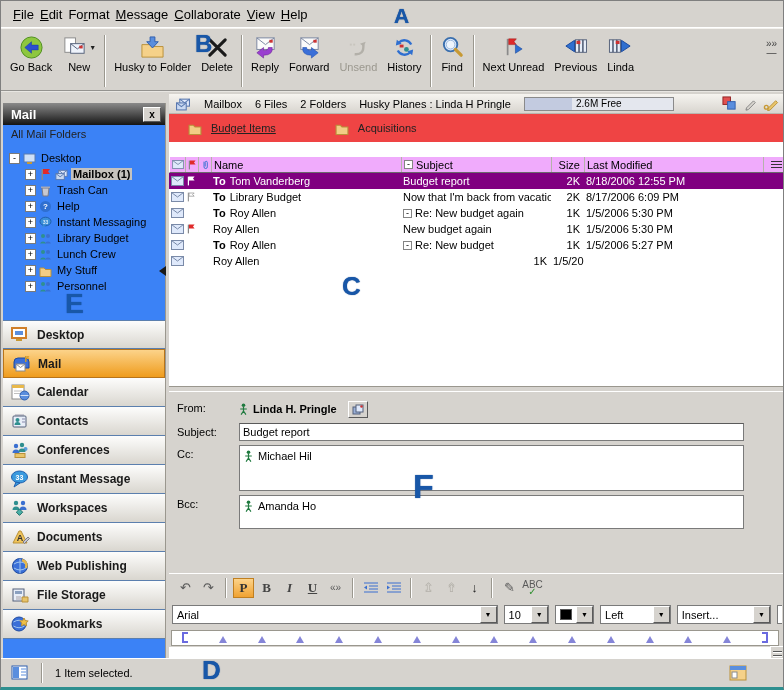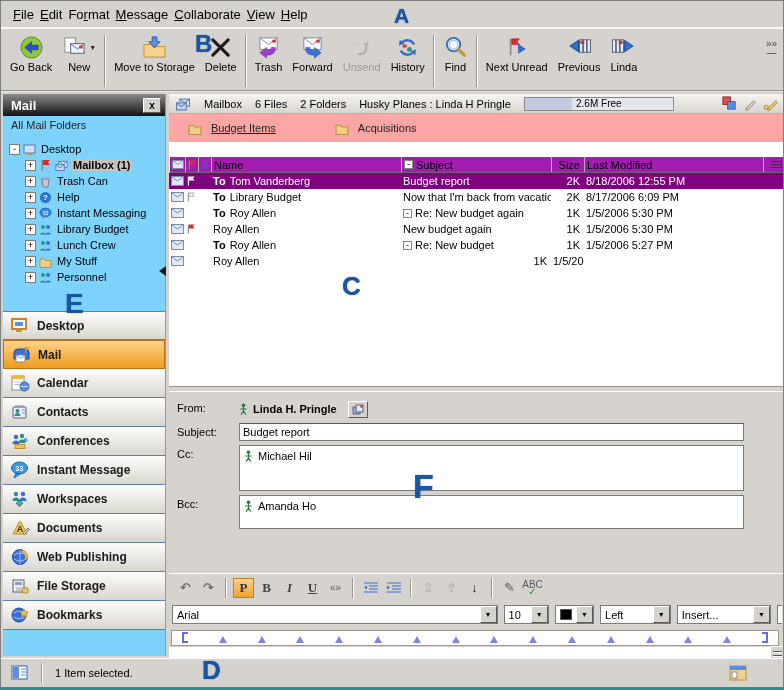--- a/index.html
+++ b/index.html
@@ -19,21 +19,21 @@
   .tbtn{display:flex;flex-direction:column;align-items:center;gap:1px;padding:2px 5px 0 5px;font-size:11px;}
   .tbtn .lbl{white-space:nowrap;}
   .tbtn.dis .lbl{color:#9b988f;}
   .tsep{width:2px;height:52px;border-left:1px solid #9a978e;border-right:1px solid #fff;margin:2px 3px 0 3px;}
   .iconrow{display:flex;align-items:center;}
   .drop{font-size:7px;color:#222;margin-left:2px;}
   #tb-overflow{margin-left:auto;display:flex;flex-direction:column;align-items:center;color:#444;
                font-size:10px;line-height:9px;padding:6px 4px 0 0;}
 
   
-  #leftpanel{position:absolute;left:2px;top:93px;width:163px;height:562px;background:#7dd3fc;
+  #leftpanel{position:absolute;left:2px;top:102px;width:163px;height:562px;background:#3b82f6;
              border-right:1px solid #9a978e;}
   .mailhdr{height:22px;background:linear-gradient(#8a8a8a,#141414);color:#fff;font-weight:bold;
            font-size:13px;display:flex;align-items:center;padding:0 4px 0 8px;}
   .mailhdr .sp{flex:1;}
   .xbtn{width:18px;height:15px;background:#d6d3ce;border:1px solid;border-color:#fff #5a5a5a #5a5a5a #fff;
         font-size:10px;font-weight:bold;color:#000;display:flex;align-items:center;justify-content:center;}
   .allf{height:18px;display:flex;align-items:center;padding-left:8px;color:#222;}
   .tree{padding:7px 0 0 6px;}
   .trow{display:flex;align-items:center;height:16px;gap:3px;}
   .trow.l1{padding-left:16px;}
@@ -53,27 +53,27 @@
 
   
   #main{position:absolute;left:168px;top:93px;width:616px;height:423px;background:#fff;}
   .infobar{height:20px;background:linear-gradient(#f6f4f0,#d8d5cf);border-bottom:1px solid #b8b5ae;
            display:flex;align-items:center;gap:13px;padding:0 6px;}
   .quota{width:150px;height:14px;border:1px solid #8a8a8a;background:#e4e7ee;position:relative;
          text-align:center;font-size:10px;line-height:12px;}
   .quota .fill{position:absolute;left:0;top:0;bottom:0;width:32%;background:#c3cbe0;}
   .quota .txt{position:relative;}
   .ibicons{margin-left:auto;display:flex;gap:6px;align-items:center;}
-  .tabsrow{height:28px;background:#fca5a5;display:flex;align-items:center;gap:58px;padding-left:18px;}
+  .tabsrow{height:28px;background:#ef4444;display:flex;align-items:center;gap:58px;padding-left:18px;}
   .tab{display:flex;align-items:center;gap:8px;}
   .tab .tablbl{color:#222;}
   .tab.cur .tablbl{text-decoration:underline;}
 
   .mgrid{display:grid;grid-template-columns:16px 13px 13px 190px 150px 33px 179px 22px;align-items:center;}
-  .mhead{position:absolute;left:0;top:62px;width:616px;height:17px;background:#a21caf;
+  .mhead{position:absolute;left:0;top:62px;width:616px;height:17px;background:#f0abfc;
          border:1px solid;border-color:#fff #6a6a6a #6a6a6a #fff;}
   .mhead .hc{height:15px;display:flex;align-items:center;padding-left:2px;border-right:1px solid #b5b2aa;
              overflow:hidden;white-space:nowrap;}
   .mrows{position:absolute;left:0;top:79px;width:616px;}
   .mrow{height:16px;background:#fff;}
   .mrow .mc{display:flex;align-items:center;padding-left:2px;overflow:hidden;white-space:nowrap;height:16px;}
   .mrow.sel{background:#800080;color:#fff;}
   .to{font-weight:bold;margin-right:4px;}
   .sizec{justify-content:flex-end;padding-right:4px;}
   .thr{width:9px;height:9px;border:1px solid #848484;background:#fff;color:#000;font-size:9px;line-height:7px;
@@ -174,37 +174,37 @@
         <span class="drop">▼</span>
       </span>
       <span class="lbl">New</span>
     </div>
     <div class="tsep"></div>
     <div class="tbtn">
       <svg width="25" height="25" viewBox="0 0 26 26">
           <path d="M2 10 h8 l2 2 h12 v11 H2 z" fill="#f5d189" stroke="#b9913a"></path>
           <path d="M10.5 2 h5 v5 h3.5 l-6 6.5 -6-6.5 h3.5 z" fill="#5a8ede" stroke="#2f5fae"></path>
         </svg>
-      <span class="lbl">Move to Storage</span>
+      <span class="lbl">Husky to Folder</span>
     </div>
     <div class="tbtn">
       <svg width="25" height="25" viewBox="0 0 26 26">
           <path d="M5 5 L21 21 M21 5 L5 21" stroke="#1a1a1a" stroke-width="3.2" stroke-linecap="round"></path>
         </svg>
       <span class="lbl">Delete</span>
     </div>
     <div class="tsep"></div>
     <div class="tbtn">
       <svg width="25" height="25" viewBox="0 0 26 26">
           <rect x="4" y="3" width="18" height="12" fill="#fbfbfb" stroke="#7a86a0"></rect>
           <path d="M4 3 l9 7 9-7" fill="none" stroke="#7a86a0"></path>
           <rect x="17" y="5" width="3.5" height="3" fill="#cc3333"></rect>
           <path d="M20 13 q1 8-9 8 v3 l-7-5.5 7-5.5 v3 q5 0 5-3 z" fill="#9a3fd0" stroke="#6a2494" stroke-width="0.6"></path>
         </svg>
-      <span class="lbl">Trash</span>
+      <span class="lbl">Reply</span>
     </div>
     <div class="tbtn">
       <svg width="25" height="25" viewBox="0 0 26 26">
           <rect x="4" y="3" width="18" height="12" fill="#fbfbfb" stroke="#7a86a0"></rect>
           <path d="M4 3 l9 7 9-7" fill="none" stroke="#7a86a0"></path>
           <rect x="17" y="5" width="3.5" height="3" fill="#cc3333"></rect>
           <path d="M6 13 q-1 8 9 8 v3 l7-5.5 -7-5.5 v3 q-5 0-5-3 z" fill="#3a6fd8" stroke="#1f4fae" stroke-width="0.6"></path>
         </svg>
       <span class="lbl">Forward</span>
     </div>

